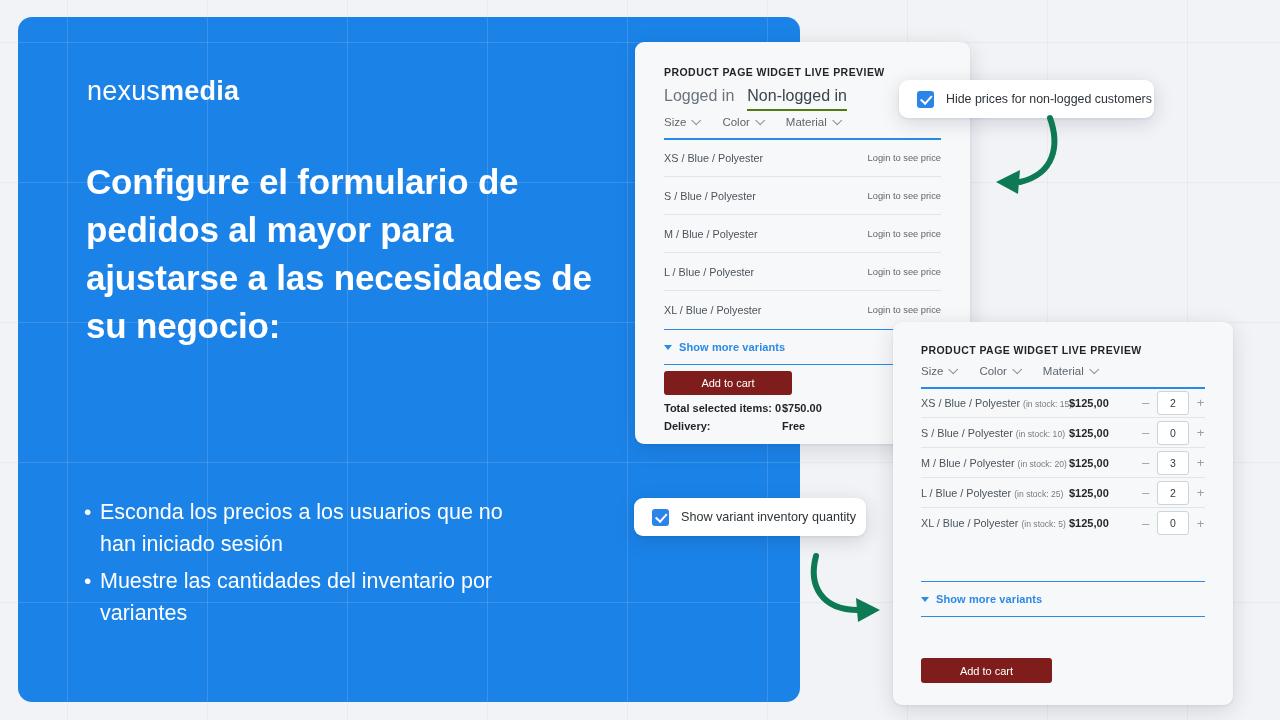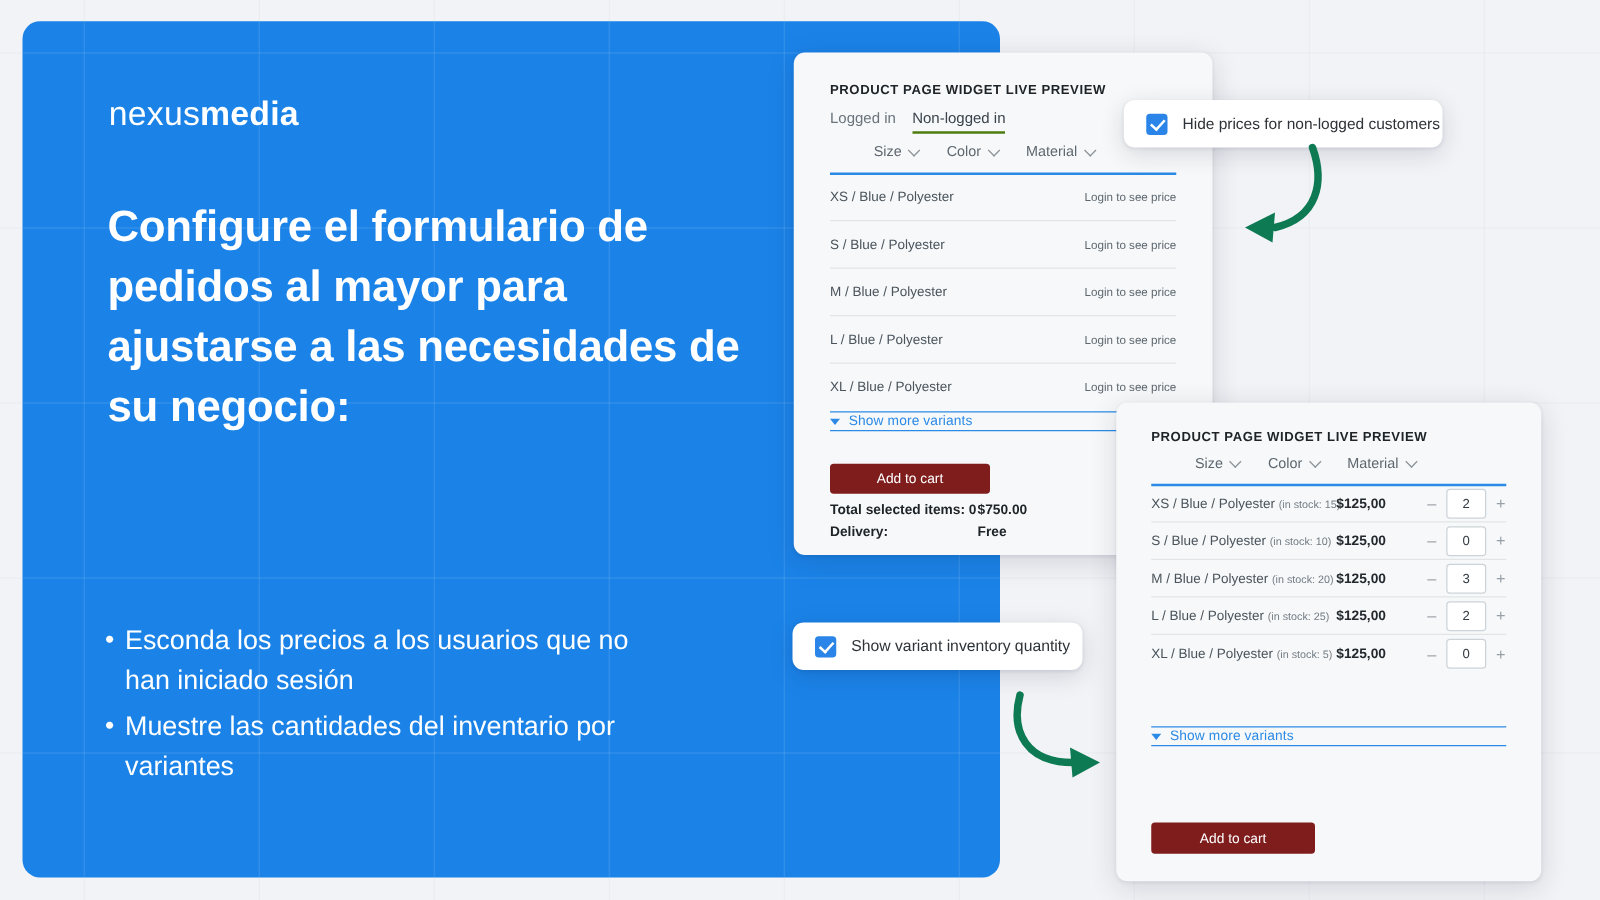--- a/index.html
+++ b/index.html
@@ -81,24 +81,24 @@
   #card2 { left: 893px; top: 322px; width: 340px; height: 383px; }
 
   .card-title {
     font-size: 10.5px; font-weight: 700; color: #1d2327;
     letter-spacing: .45px; position: absolute;
   }
   #card1 .card-title { left: 29px; top: 24px; }
   #card2 .card-title { left: 28px; top: 22px; }
 
   .tabs { position: absolute; left: 29px; top: 45px; display: flex; gap: 13px; }
-  .tab { font-size: 12px; color: #6a747c; padding-bottom: 4px; }
+  .tab { font-size: 16px; color: #6a747c; padding-bottom: 4px; }
   .tab.active { color: #3a444c; border-bottom: 2px solid #4d7c0f; }
 
-  .filters { position: absolute; display: flex; gap: 23px; margin-left: 35px; }
+  .filters { position: absolute; display: flex; gap: 23px; }
   #card1 .filters { left: 29px; top: 74px; }
   #card2 .filters { left: 28px; top: 43px; }
   .filter {
     font-size: 11.5px; color: #5d676f;
     display: flex; align-items: center; gap: 6px;
   }
   .chev {
     display: inline-block; width: 7px; height: 7px;
     border-right: 1.3px solid #8a939a; border-bottom: 1.3px solid #8a939a;
     transform: rotate(45deg) translate(-1px,-2px);
@@ -135,21 +135,21 @@
     background: #fff; display: flex; align-items: center; justify-content: center;
     font-size: 10.5px; color: #333b42;
   }
 
   .showmore-wrap { position: absolute; }
   #card1 .showmore-wrap { left: 29px; top: 287px; width: 258px; }
   #card2 .showmore-wrap { left: 28px; top: 259px; width: 284px; }
   .showmore {
     display: flex; align-items: center; gap: 7px;
     border-top: 1.6px solid #2b8ae6; border-bottom: 1.6px solid #2b8ae6;
-    height: 16px; font-size: 11px; font-weight: 400; color: #2b8ae6;
+    height: 36px; font-size: 11px; font-weight: 700; color: #2b8ae6;
     letter-spacing: .1px;
   }
   .tri {
     width: 0; height: 0;
     border-left: 4.5px solid transparent; border-right: 4.5px solid transparent;
     border-top: 5px solid #2b8ae6;
   }
 
   .totals { position: absolute; font-size: 11px; font-weight: 700; color: #1d2327; }
   #card1 .totals { left: 29px; top: 360px; }

